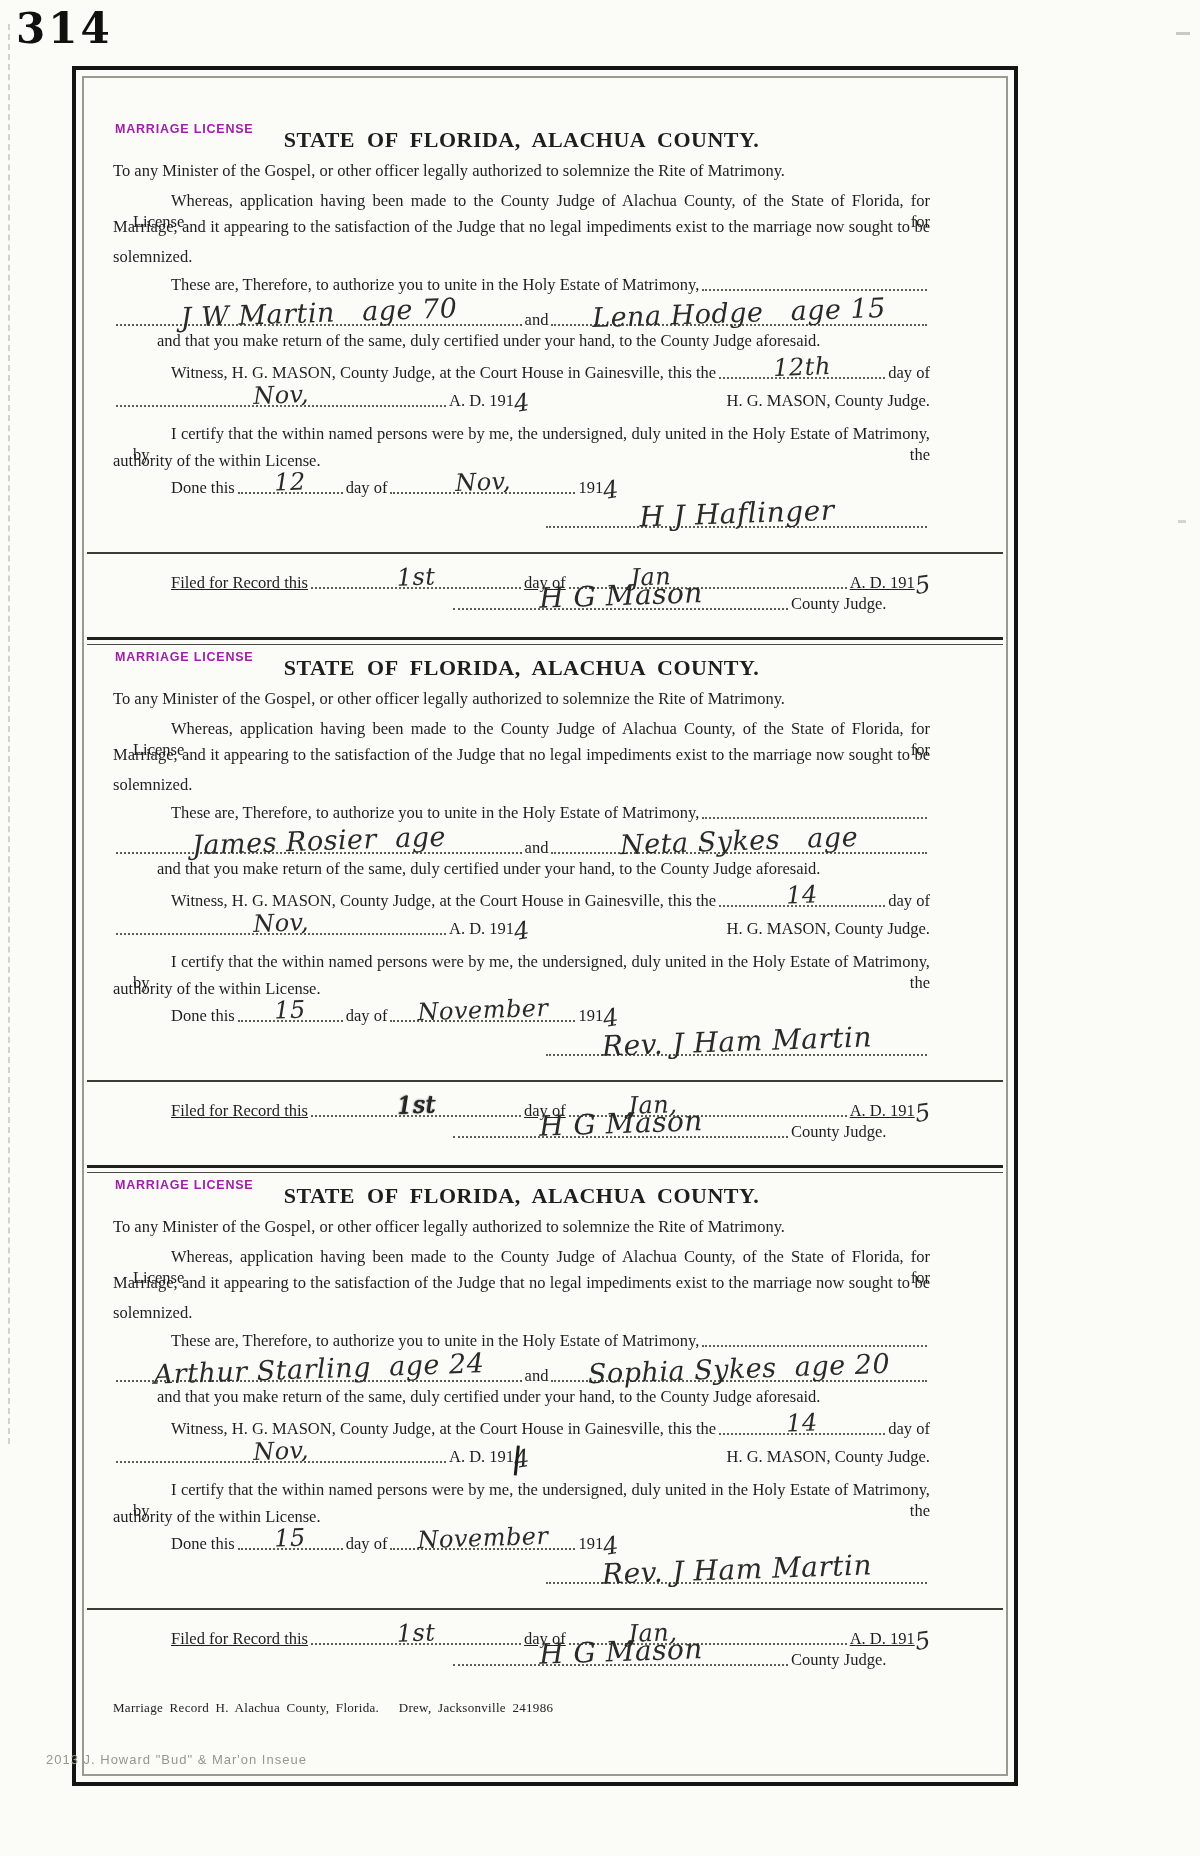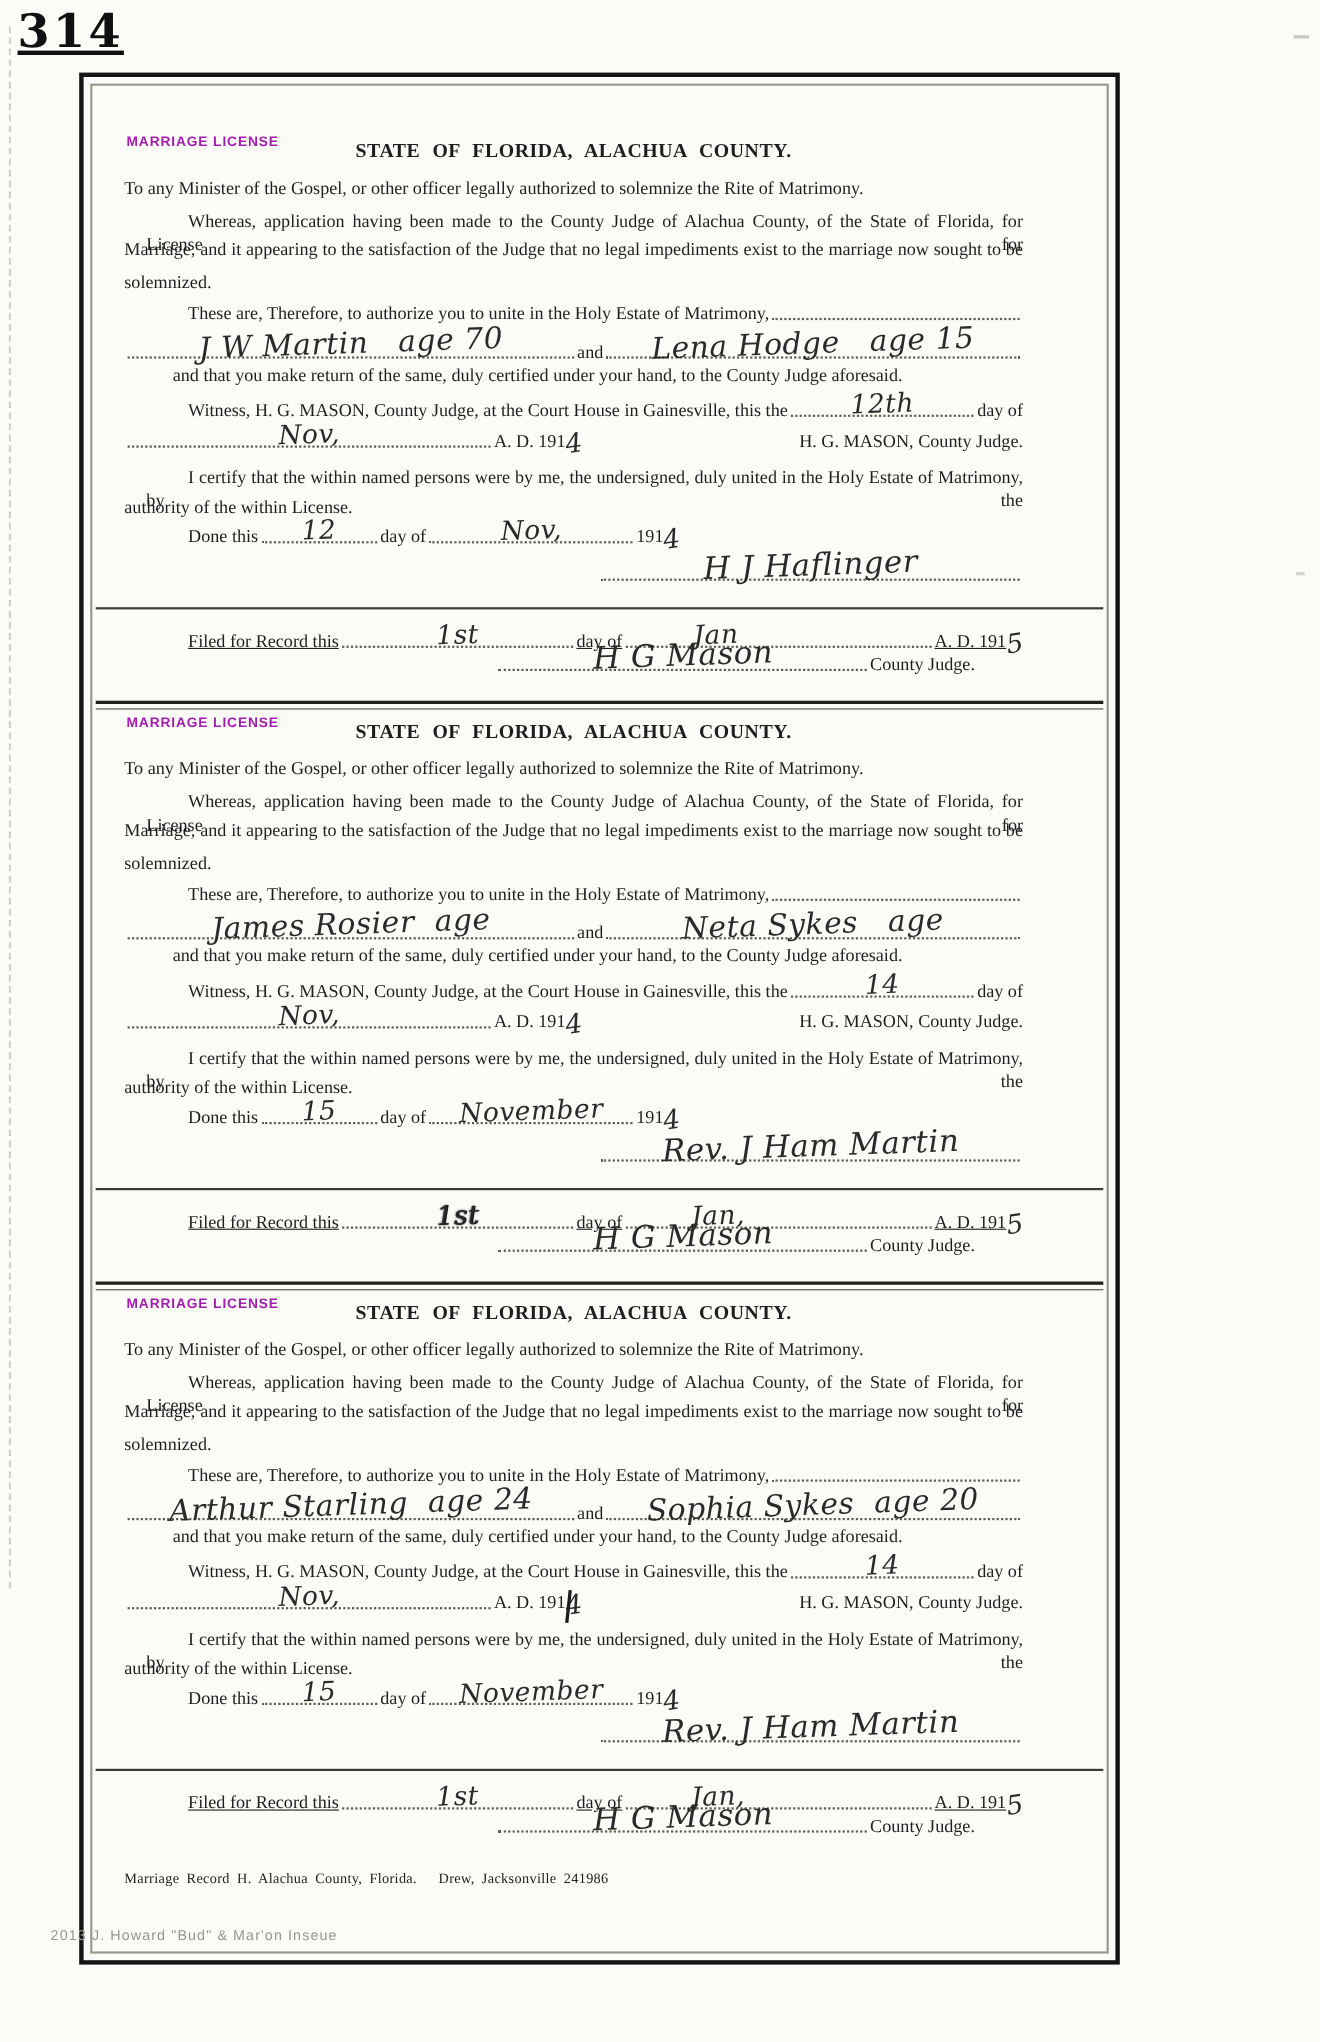--- a/index.html
+++ b/index.html
@@ -2,39 +2,39 @@
 <html><head>
 <meta charset="utf-8">
 <style>
   html,body { margin:0; padding:0; background:#e8e8e4; }
   .page { position:relative; width:1200px; height:1856px; margin:0 auto;
           background:#fbfbf8; overflow:hidden;
           font-family:"Liberation Serif", serif; color:#1e1e1e; }
 
   .page-number { position:absolute; left:16px; top:4px;
                  font-family:"DejaVu Serif", serif; font-weight:bold;
-                 font-size:42px; letter-spacing:3px; color:#101010;text-decoration:underline; }
+                 font-size:42px; letter-spacing:3px; color:#101010; }
 
   .frame   { position:absolute; left:72px; top:66px; width:938px; height:1712px;
              border:4px solid #141414; }
   .frame-i { position:absolute; inset:6px; border:2px solid #9a9a90; }
 
   .artifact-vline { position:absolute; left:8px; top:24px; height:1420px; width:0;
                     border-left:2px dashed #d2d2cc; }
   .artifact-dot1 { position:absolute; right:10px; top:32px; width:14px; height:3px; background:#c9c9c3; }
   .artifact-dot2 { position:absolute; right:14px; top:520px; width:8px; height:3px; background:#d5d5cf; }
 
   .form { position:absolute; left:113px; width:817px; height:522px; font-size:16.5px; }
   .f1 { top:122px; } .f2 { top:650px; } .f3 { top:1178px; }
 
   .lbl { position:absolute; left:2px; top:0;
          font-family:"Liberation Sans", sans-serif; font-weight:bold;
          font-size:12.5px; letter-spacing:0.8px; color:#a21caf; }
   .hdg { position:absolute; left:0; right:0; top:5px; text-align:center;
-         font-weight:bold; font-size:18px; letter-spacing:0.5px; word-spacing:6px; }
+         font-weight:bold; font-size:22px; letter-spacing:0.5px; word-spacing:6px; }
 
   .ln  { position:absolute; left:0; right:0; line-height:21px; }
   .ind { text-indent:38px;margin-left:20px; }
   .just { text-align:justify; text-align-last:justify; }
 
   .row { position:absolute; left:0; right:0; display:flex; align-items:flex-end; height:24px; }
   .pt  { white-space:pre; line-height:20px; }
   .lead { position:relative; flex:1 1 auto; height:1px;
           border-bottom:2px dotted #5d5d54; margin:0 3px 4px 3px; }
 

